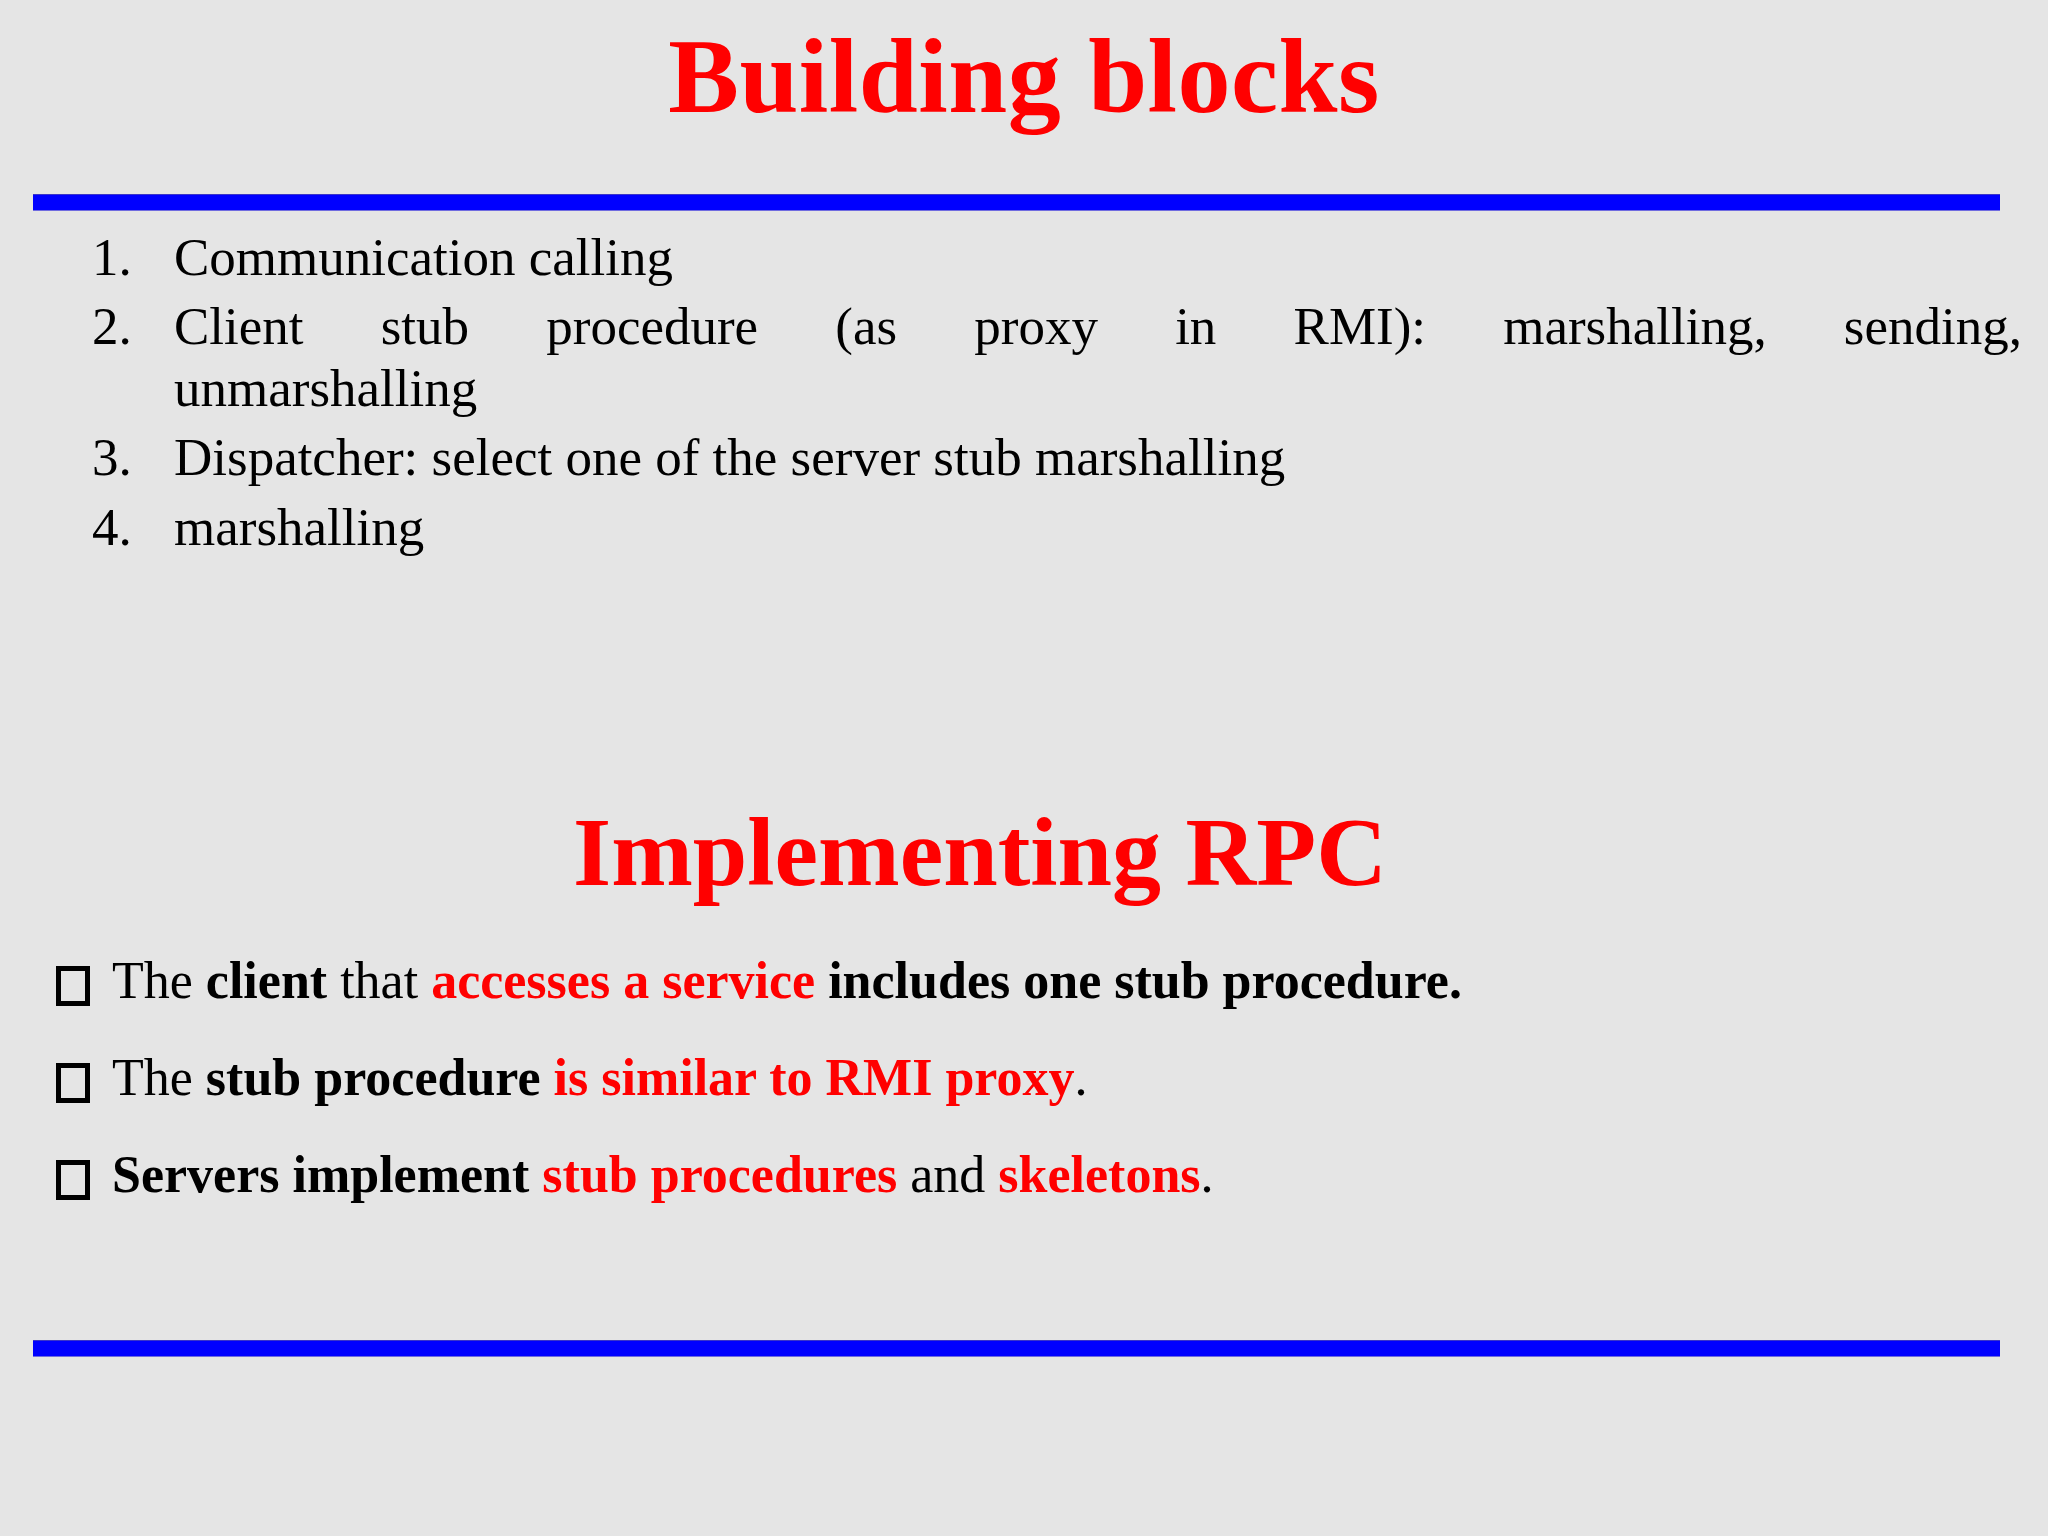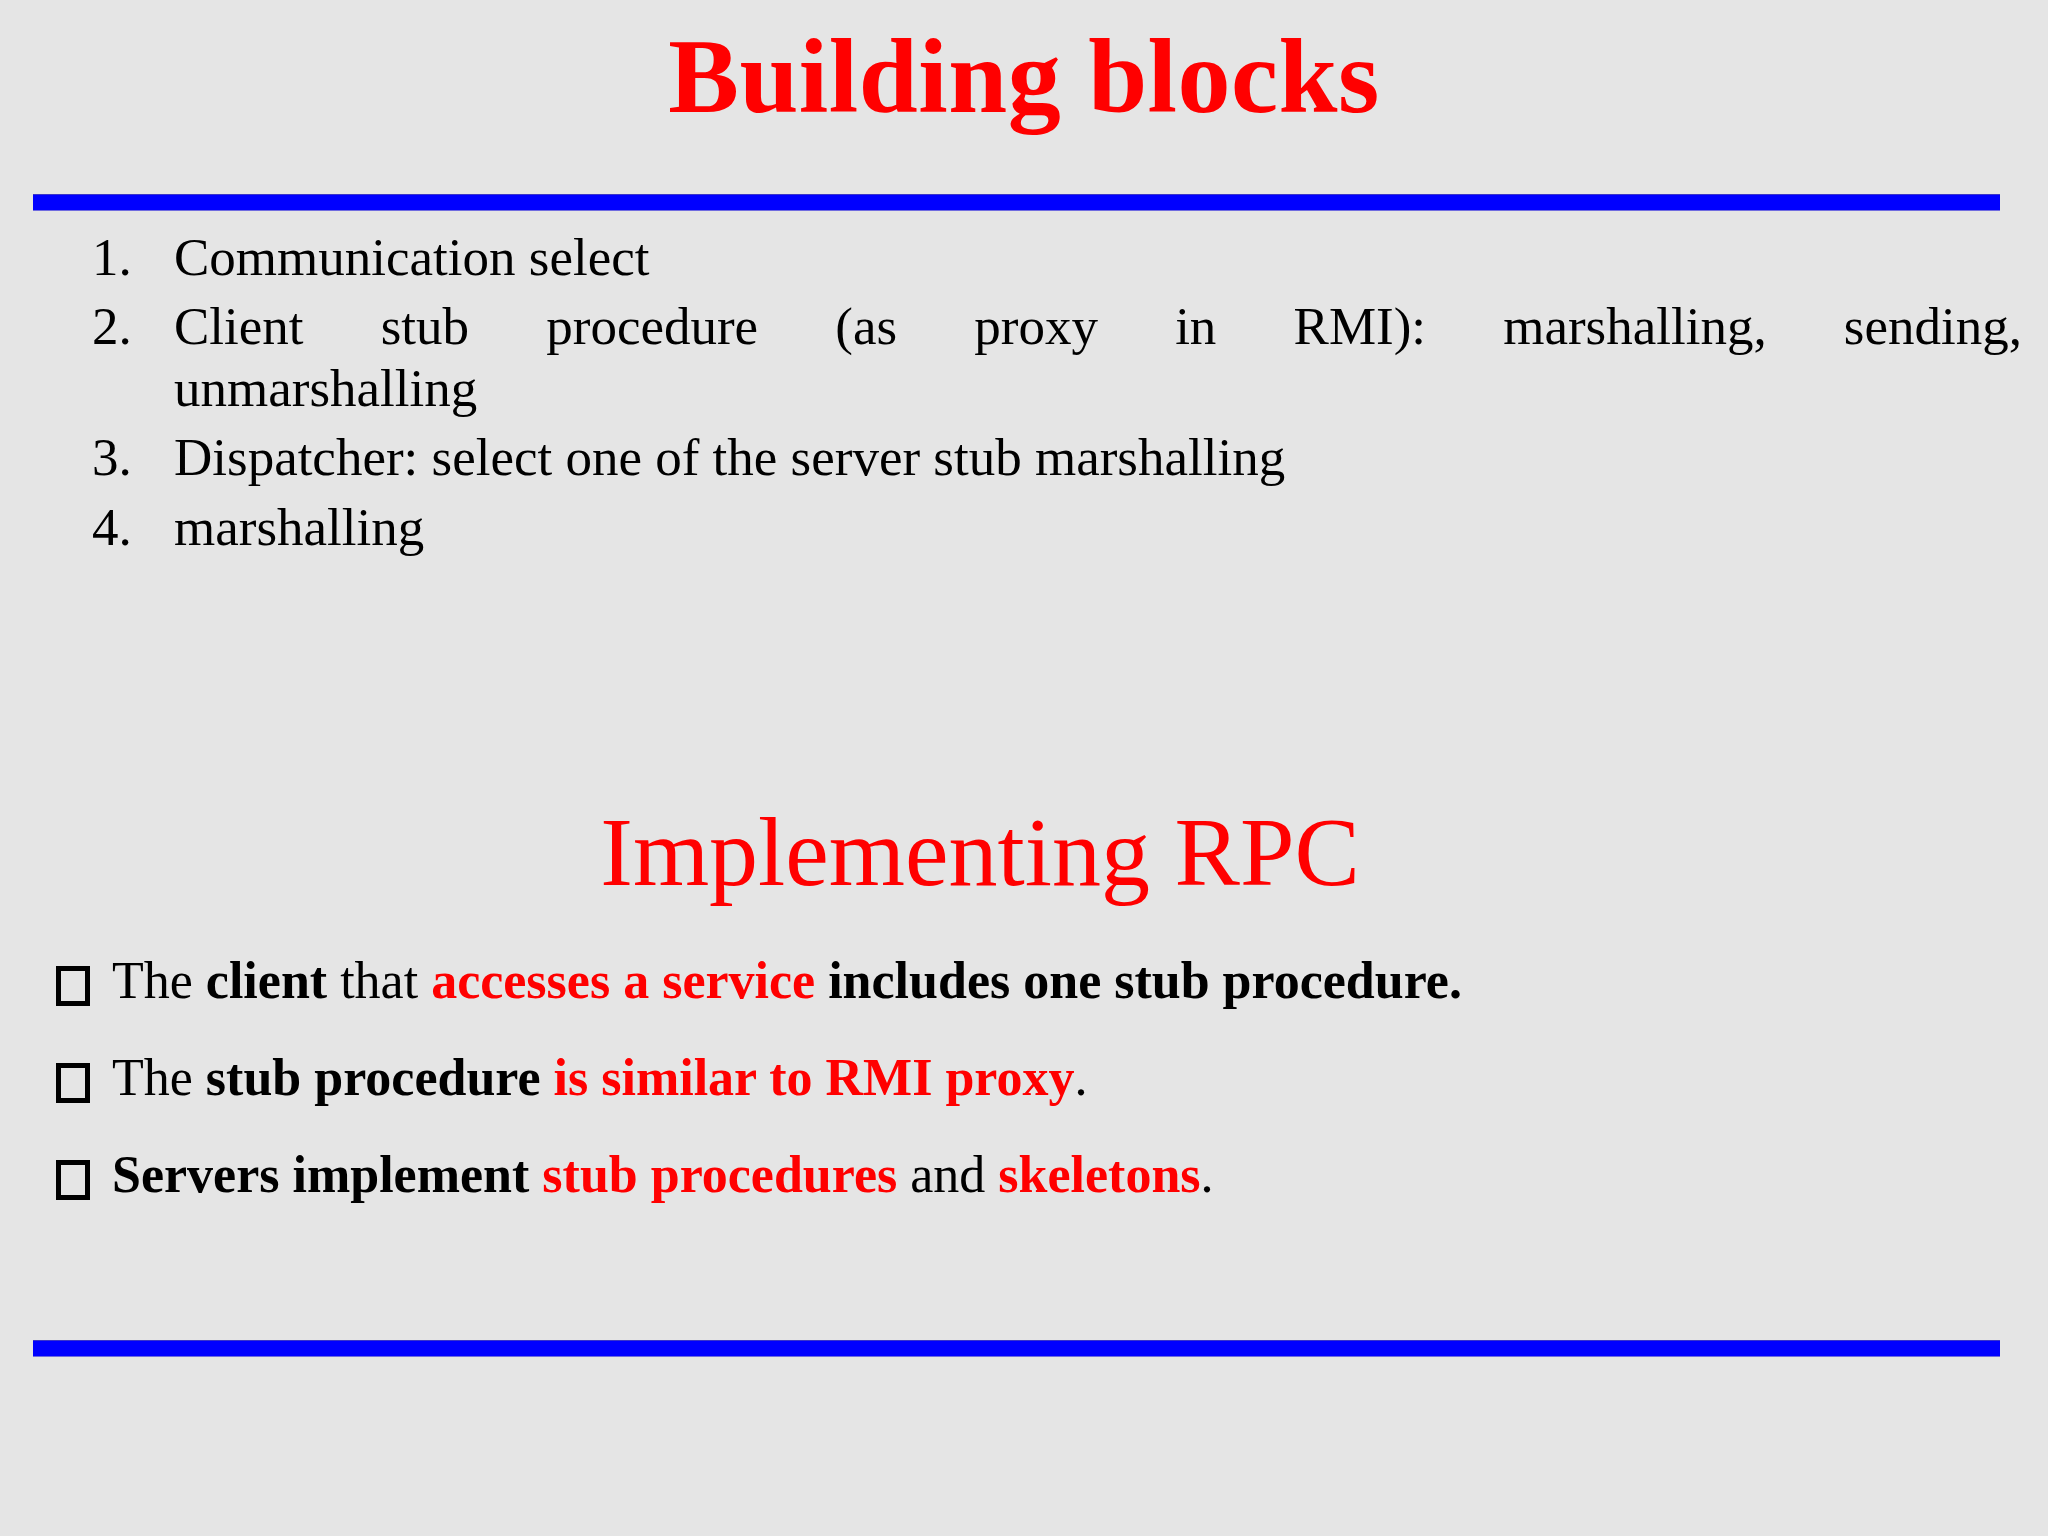--- a/index.html
+++ b/index.html
@@ -90,21 +90,21 @@
   }
 
   
   .title-2 {
     position: absolute;
     left: 0;
     top: 795px;
     width: 1960px;
     text-align: center;
     font-size: 98px;
-    font-weight: normal;
+    font-weight: bold;
     color: #ff0000;
     line-height: 1.18;
     white-space: nowrap;
   }
 
   
   .bullet-list {
     position: absolute;
     left: 56px;
     top: 955px;
@@ -152,21 +152,21 @@
 
   <div class="title-1">Building blocks</div>
 
   <div class="rule rule-top"></div>
 
   <div class="num-list">
 
     <div class="num-item">
       <span class="num-marker">1.</span>
       <span class="num-text">
-        <span class="tail">Communication select</span>
+        <span class="tail">Communication calling</span>
       </span>
     </div>
 
     <div class="num-item">
       <span class="num-marker">2.</span>
       <span class="num-text">
         <span class="justify-line">Client stub procedure (as proxy in RMI): marshalling, sending,</span>
         <span class="tail">unmarshalling</span>
       </span>
     </div>

